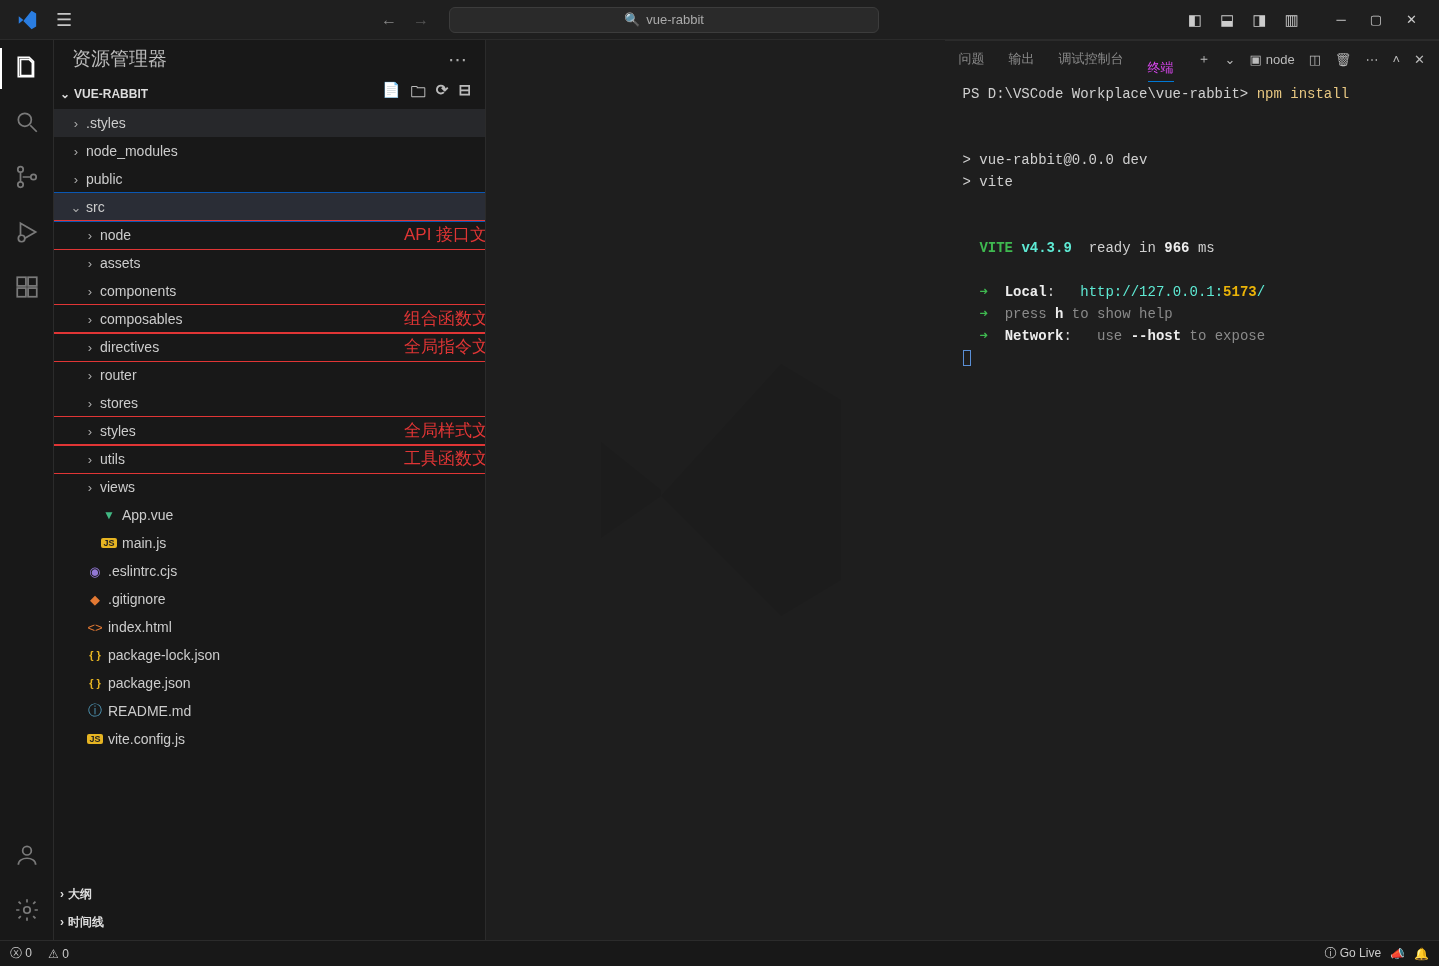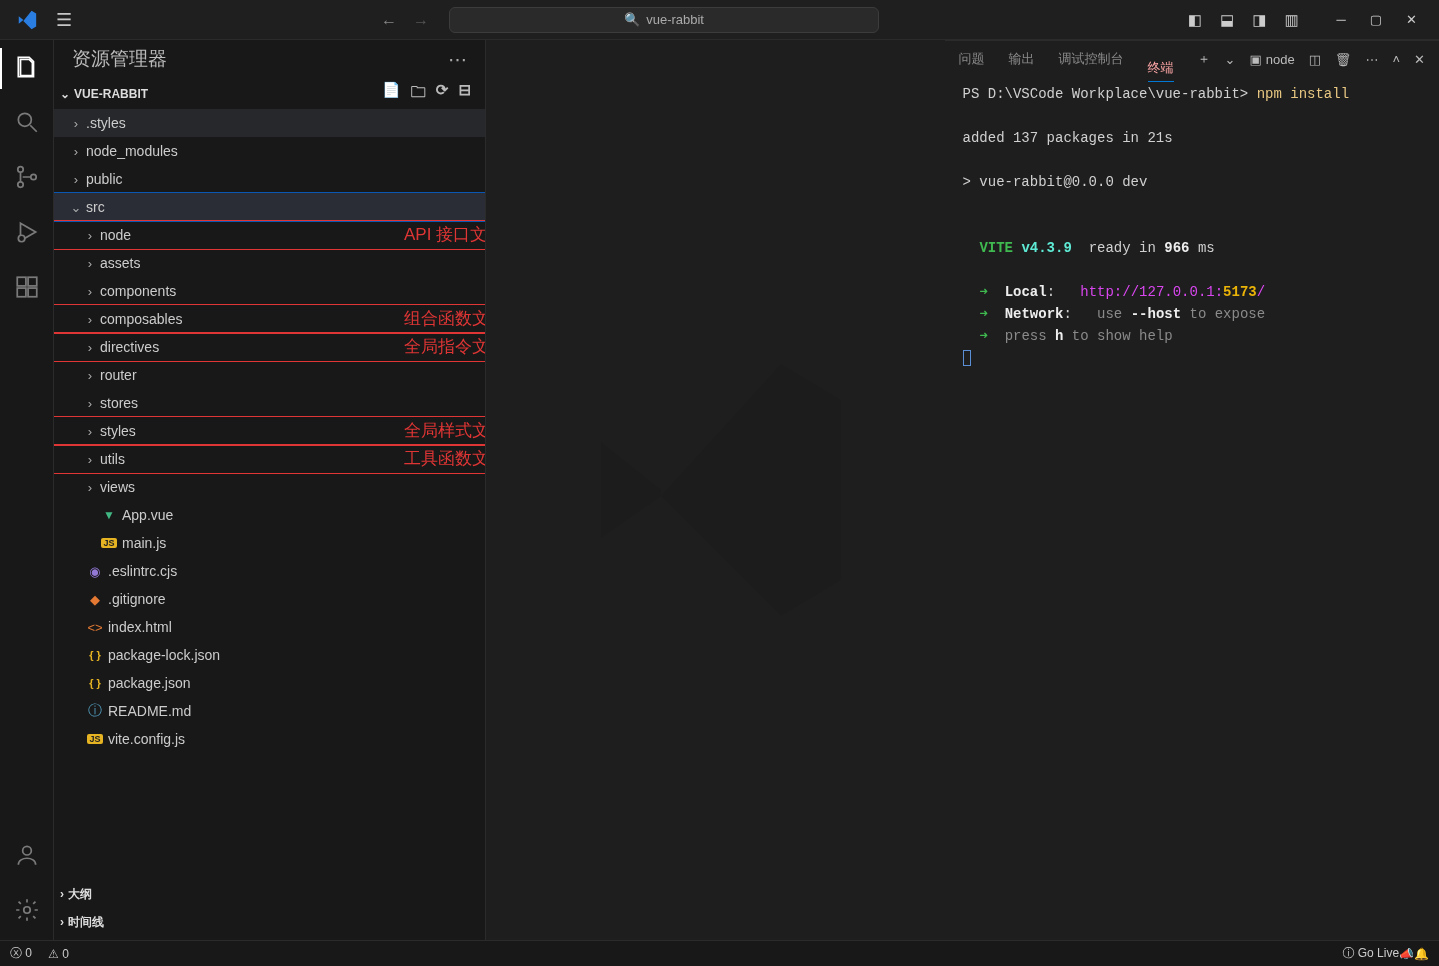--- a/index.html
+++ b/index.html
@@ -233,21 +233,21 @@
 .panel-tabs {
   height: 36px;
   display: flex;
   align-items: center;
   padding: 0 14px;
   gap: 24px;
   font-size: 13px;
   color: #8a8a8a;
 }
 .panel-tabs .tab.active {
-  color: #fca5a5;
+  color: #d946ef;
   border-bottom: 1px solid #0078d4;
   padding-bottom: 4px;
   margin-top: 22px;
 }
 .panel-tabs .right-tools {
   margin-left: auto;
   display: flex;
   gap: 14px;
   align-items: center;
   color: #bbb;
@@ -258,21 +258,21 @@
   font-size: 14px;
   line-height: 22px;
   padding: 6px 18px;
   color: #d0d0d0;
   overflow: auto;
 }
 .terminal .cmd { color: #e8c882; }
 .terminal .vite-green { color: #3fb950; font-weight: bold;}
 .terminal .vite-ver { color: #5eead4; font-weight: bold;}
 .terminal .bold { font-weight: bold; color: #eee;}
-.terminal .url-host { color: #d946ef; }
+.terminal .url-host { color: #5eead4; }
 .terminal .url-port { color: #eab308; font-weight: bold;}
 .terminal .arrow { color: #3fb950; }
 .terminal .muted { color: #8a8a8a; }
 .terminal .cursor {
   display: inline-block;
   width: 8px;
   height: 16px;
   border: 1px solid #5a8fd6;
   vertical-align: middle;
 }
@@ -281,21 +281,21 @@
   height: 26px;
   background: #181818;
   border-top: 1px solid #2b2b2b;
   display: flex;
   align-items: center;
   padding: 0 10px;
   gap: 16px;
   font-size: 12px;
   color: #ccc;
 }
-.statusbar .right { margin-left: auto; display:flex; gap:0; align-items:center;}
+.statusbar .right { margin-left: auto; display:flex; gap:9px; align-items:center;}
 .chev-icon { display: inline-block; transform-origin: center; }
 .js-badge { background:#e6b422; color:#222; font-size:9px; font-weight:bold; padding:0 2px; border-radius:2px;}
 .json-badge { color:#e6b422; font-weight:bold; font-size:11px;}
 .vue-badge { color:#41b883; font-size:12px;}
 .eslint-badge { color:#9378d6; font-size:13px;}
 .html-badge { color:#e37933; font-size:13px;}
 .md-badge { color:#519aba; font-size:14px; }
 .git-badge { color:#e37933; font-size:13px;}
 </style>
 </head>
@@ -554,30 +554,30 @@
           <span>◫</span>
           <span>🗑</span>
           <span>⋯</span>
           <span>˄</span>
           <span>✕</span>
         </div>
       </div>
       <div class="terminal" id="terminal">
           <div><span>PS D:\VSCode Workplace\vue-rabbit&gt;</span> <span class="cmd">npm install</span></div>
           <div>&nbsp;</div>
-          <div>added 137 packages in 21s</div>
           <div>&nbsp;</div>
           <div>&gt; vue-rabbit@0.0.0 dev</div>
+          <div>&gt; vite</div>
           <div>&nbsp;</div>
           <div>&nbsp;</div>
           <div>&nbsp;&nbsp;<span class="vite-green">VITE</span> <span class="vite-ver">v4.3.9</span>&nbsp;&nbsp;<span>ready in</span> <span class="bold">966</span> <span>ms</span></div>
           <div>&nbsp;</div>
           <div>&nbsp;&nbsp;<span class="arrow">➜</span>&nbsp;&nbsp;<span class="bold">Local</span><span>:</span>&nbsp;&nbsp;&nbsp;<span class="url-host">http://127.0.0.1:</span><span class="url-port">5173</span><span class="url-host">/</span></div>
+          <div>&nbsp;&nbsp;<span class="arrow">➜</span>&nbsp;&nbsp;<span class="muted">press</span> <span class="bold">h</span> <span class="muted">to show help</span></div>
           <div>&nbsp;&nbsp;<span class="arrow">➜</span>&nbsp;&nbsp;<span class="bold">Network</span><span>:</span>&nbsp;&nbsp;&nbsp;<span class="muted">use</span> <span class="bold">--host</span> <span class="muted">to expose</span></div>
-          <div>&nbsp;&nbsp;<span class="arrow">➜</span>&nbsp;&nbsp;<span class="muted">press</span> <span class="bold">h</span> <span class="muted">to show help</span></div>
           <div><span class="cursor"></span></div>
         </div>
     </div>
   </div>
 </div>
 
 <div class="statusbar">
   <span>
     <span>ⓧ</span>
     <span>0</span>

